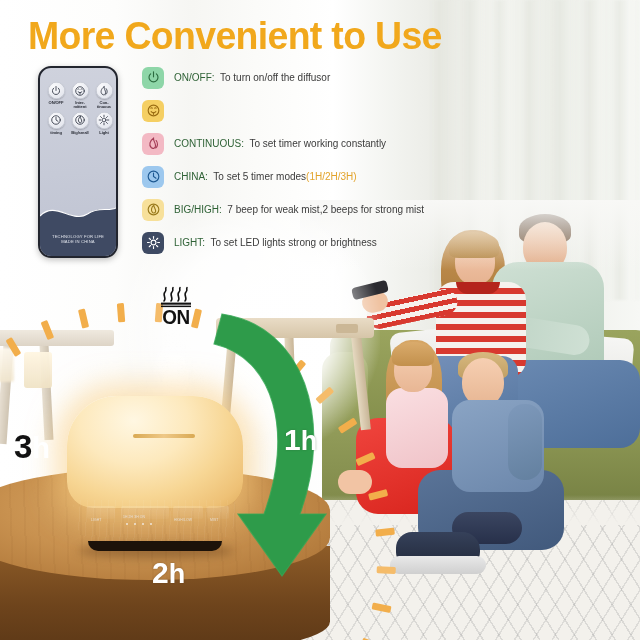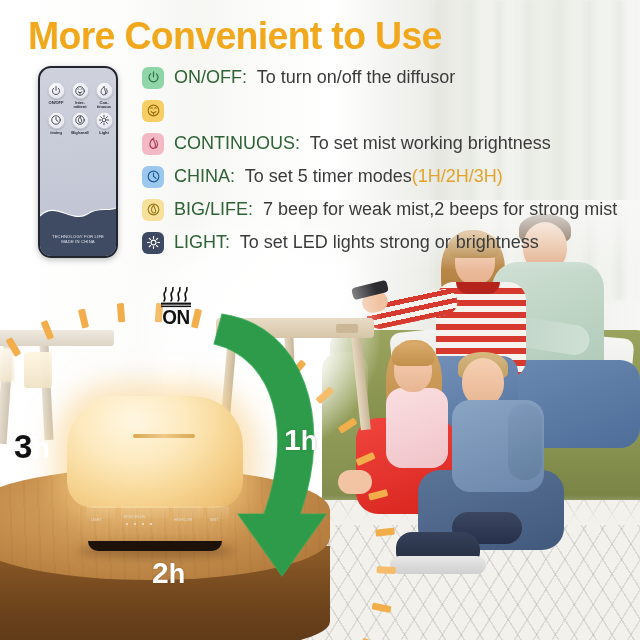--- a/index.html
+++ b/index.html
@@ -170,21 +170,21 @@
   }
 
   
   .features{ position:absolute; left:142px; top:62px; width:498px; }
   .feat-row{ display:flex; align-items:center; height:31px; margin-bottom:2px; }
   .badge{
     width:22px; height:22px; border-radius:6px; flex:0 0 22px;
     display:flex; align-items:center; justify-content:center; margin-right:10px;
   }
   .badge svg{ display:block; }
-  .feat-text{ font-size:18px; color:#3b3b3b; white-space:nowrap; }
+  .feat-text{ font-size:10px; color:#3b3b3b; white-space:nowrap; }
   .feat-label{ color:#2F6236; }
   .feat-hl{ color:#E2A32B; }
 
   
   .remote{
     position:absolute; left:38px; top:66px; width:80px; height:192px;
     border-radius:13px;
     background:linear-gradient(175deg,#cfd2dd 0%,#c6cad7 55%,#bfc3d2 100%);
     border:2.5px solid #22252e;
     overflow:hidden;
@@ -436,39 +436,39 @@
           </svg>
         </div>
       </div>
       <div class="feat-row">
         <div class="badge" style="background: rgb(243, 185, 196);">
           <svg width="15" height="15" viewBox="0 0 18 18">
             <path d="M9 2.6 C 4.6 5.6, 3.2 10.8, 6.2 13.8 C 8.4 15.9, 11.4 14.6, 11.4 11.6 C 11.4 8.2, 9 6.4, 9 2.6 Z" stroke="#A33A55" fill="none" stroke-width="1.35" stroke-linecap="round"></path>
             <path d="M12.2 5.4 C 14.6 8.4, 14.2 12.6, 11.6 14.4" stroke="#A33A55" fill="none" stroke-width="1.35" stroke-linecap="round"></path>
           </svg>
         </div>
-        <div class="feat-text"><span class="feat-label">CONTINUOUS:</span>&nbsp; <span>To set mist working brightness</span></div>
+        <div class="feat-text"><span class="feat-label">CONTINUOUS:</span>&nbsp; <span>To set timer working constantly</span></div>
       </div>
       <div class="feat-row">
         <div class="badge" style="background: rgb(157, 200, 238);">
           <svg width="15" height="15" viewBox="0 0 18 18">
             <circle cx="9" cy="9" r="6.4" stroke="#1F5A92" fill="none" stroke-width="1.35" stroke-linecap="round"></circle>
             <path d="M9 5 L9 9 L12 11" stroke="#1F5A92" fill="none" stroke-width="1.35" stroke-linecap="round"></path>
           </svg>
         </div>
         <div class="feat-text"><span class="feat-label">CHINA:</span>&nbsp; <span>To set 5 timer modes</span><span class="feat-hl">(1H/2H/3H)</span></div>
       </div>
       <div class="feat-row">
         <div class="badge" style="background: rgb(247, 224, 154);">
           <svg width="15" height="15" viewBox="0 0 18 18">
             <circle cx="9" cy="9" r="6.4" stroke="#9A7A1C" fill="none" stroke-width="1.35" stroke-linecap="round"></circle>
             <path d="M9.4 3.8 C 6.4 6.2, 5.6 10.2, 7.8 12.4 C 9.4 14, 11.6 13, 11.6 10.8 C 11.6 8.2, 9.4 6.8, 9.4 3.8 Z" stroke="#9A7A1C" fill="none" stroke-width="1.35" stroke-linecap="round"></path>
           </svg>
         </div>
-        <div class="feat-text"><span class="feat-label">BIG/LIFE:</span>&nbsp; <span>7 beep for weak mist,2 beeps for strong mist</span></div>
+        <div class="feat-text"><span class="feat-label">BIG/HIGH:</span>&nbsp; <span>7 beep for weak mist,2 beeps for strong mist</span></div>
       </div>
       <div class="feat-row">
         <div class="badge" style="background: rgb(62, 74, 99);">
           <svg width="15" height="15" viewBox="0 0 18 18">
             <circle cx="9" cy="9" r="2.9" stroke="#FFFFFF" fill="none" stroke-width="1.35" stroke-linecap="round"></circle>
             <g stroke="#FFFFFF" fill="none" stroke-width="1.35" stroke-linecap="round">
               <line x1="9" y1="1.8" x2="9" y2="4"></line>
               <line x1="9" y1="14" x2="9" y2="16.2"></line>
               <line x1="1.8" y1="9" x2="4" y2="9"></line>
               <line x1="14" y1="9" x2="16.2" y2="9"></line>

